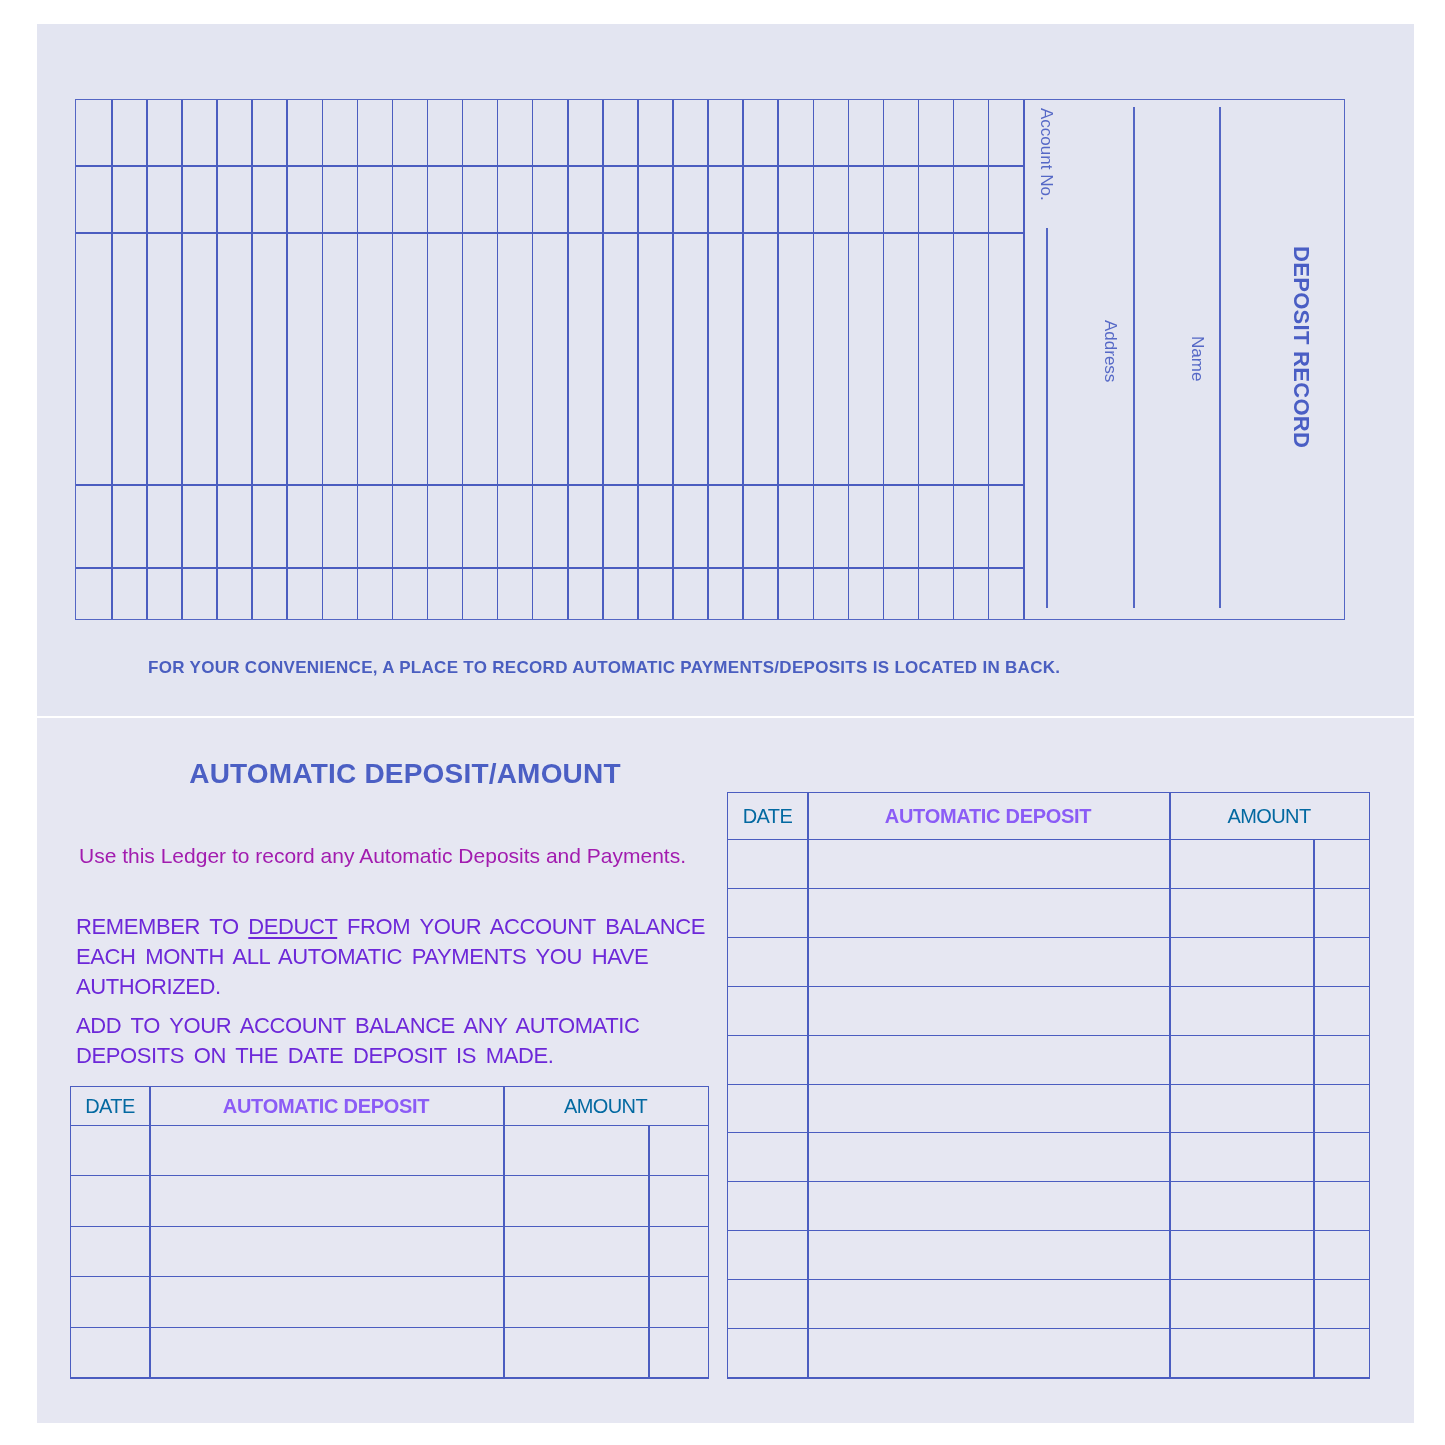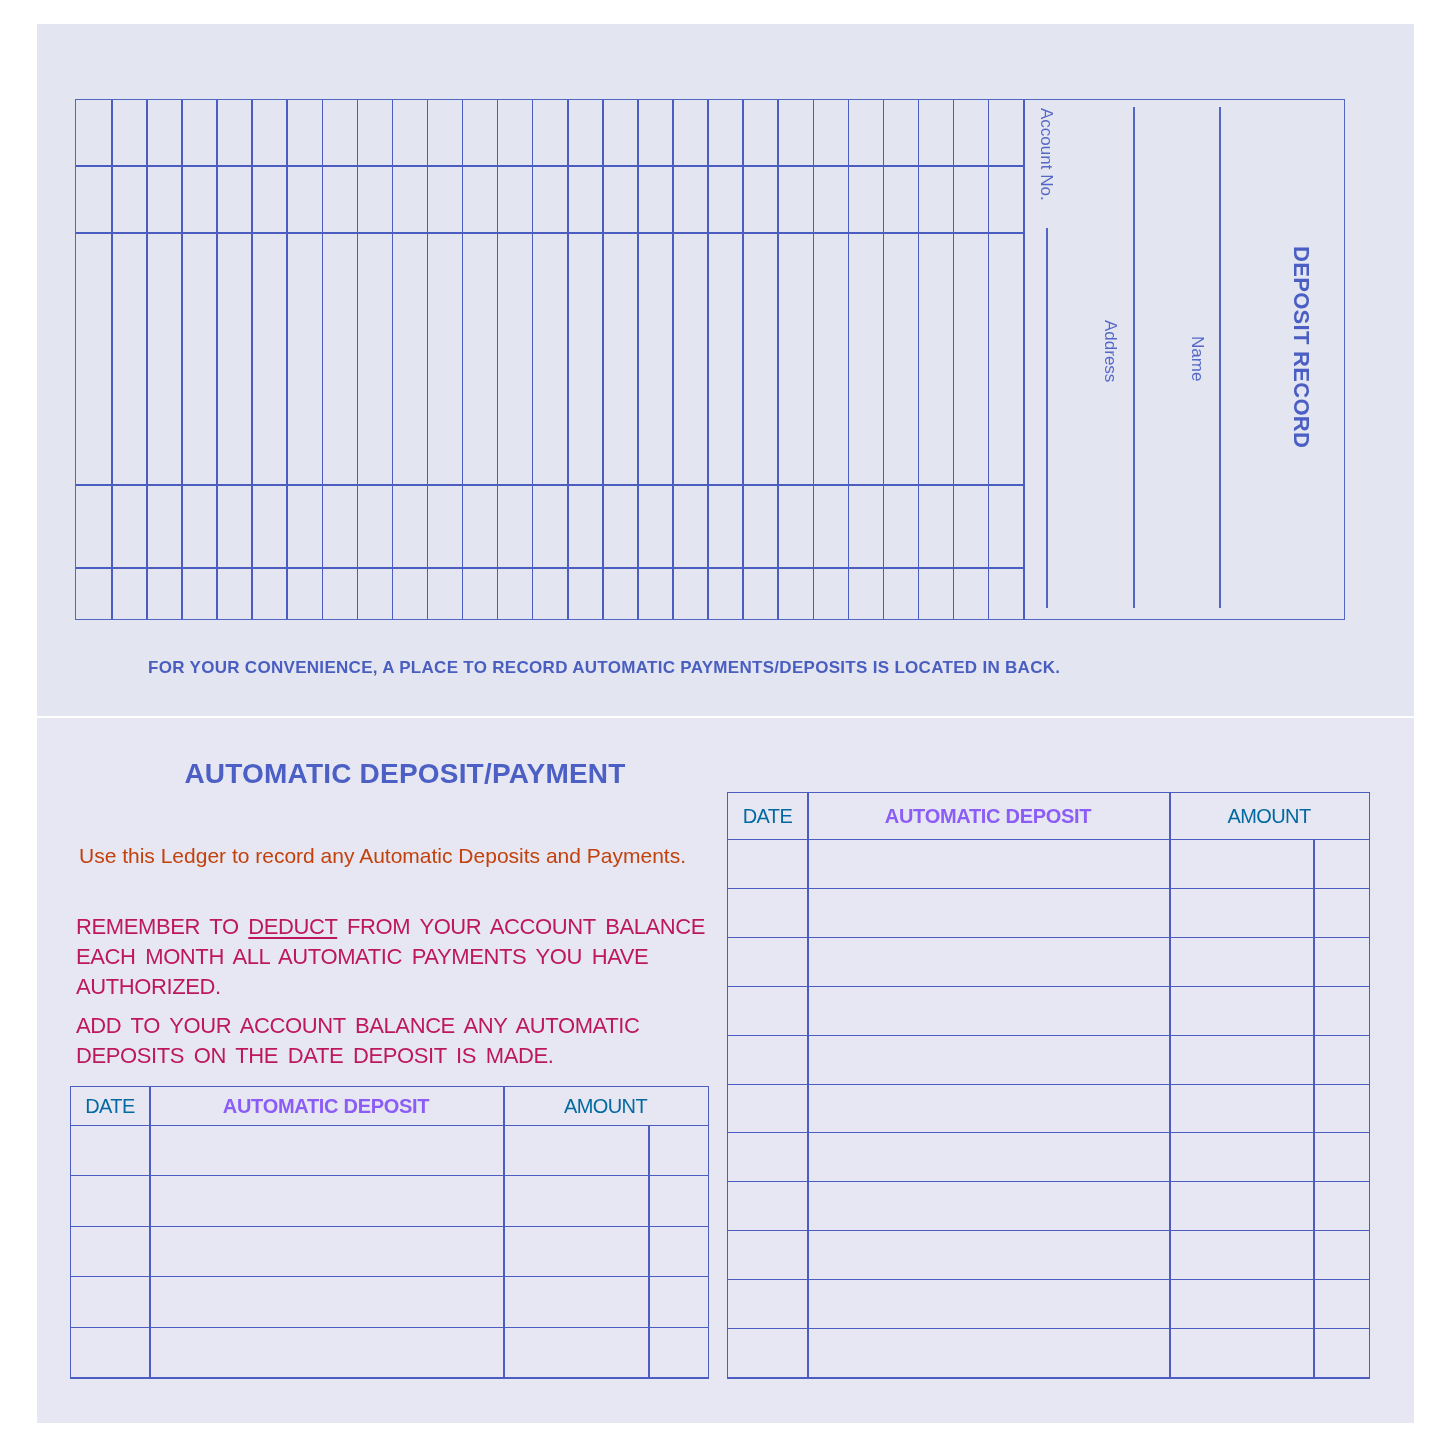--- a/index.html
+++ b/index.html
@@ -39,24 +39,24 @@
     position: absolute; left: 148px; top: 658px; font-size: 17px; font-weight: bold; color: #4a5ec0;
     letter-spacing: 0.3px; white-space: nowrap;
   }
 
   
   .reminder-title {
     position: absolute; left: 100px; top: 756px; width: 610px; text-align: center;
     font-size: 28px; font-weight: bold; color: #4b5fc4; line-height: 36px; letter-spacing: 0.2px;
   }
   .intro {
-    position: absolute; left: 79px; top: 842px; width: 620px; font-size: 21px; line-height: 27px; color: #c2410c;
+    position: absolute; left: 79px; top: 842px; width: 620px; font-size: 21px; line-height: 27px; color: #a21caf;
   }
   .caps {
-    position: absolute; left: 76px; width: 640px; font-size: 22px; line-height: 30px; color: #be185d;
+    position: absolute; left: 76px; width: 640px; font-size: 22px; line-height: 30px; color: #6d28d9;
     letter-spacing: -0.4px; word-spacing: 4px;
   }
   .caps u { text-decoration: underline; text-underline-offset: 3px; }
 
   
   .ledger { position: absolute; border: 1.5px solid #4b5dc0; box-sizing: border-box; }
   .ledger .row { position: absolute; left: 0; right: 0; border-bottom: 1.5px solid #4b5dc0; box-sizing: border-box; }
   .ledger .row:last-child { border-bottom: none; }
   .ledger .col { position: absolute; top: 0; bottom: 0; width: 1.5px; background: #4b5dc0; }
   .ledger .subcol { position: absolute; bottom: 0; width: 1.5px; background: #4b5dc0; }
@@ -114,21 +114,21 @@
     <div class="panel-line" style="left:109px; top:7px; height:501px;"></div>
     <span class="vlabel" style="left:163px; top:236px;">Name</span>
     <div class="panel-line" style="left:195px; top:7px; height:501px;"></div>
     <span class="deposit-title" style="left:264px; top:146px;">DEPOSIT RECORD</span>
   </div>
 </div>
 
 <div class="convenience">FOR YOUR CONVENIENCE, A PLACE TO RECORD AUTOMATIC PAYMENTS/DEPOSITS IS LOCATED IN BACK.</div>
 
 <div class="reminder-title">
-  <div>AUTOMATIC DEPOSIT/PAYMENT</div>
+  <div>AUTOMATIC DEPOSIT/AMOUNT</div>
 </div>
 <div class="intro">Use this Ledger to record any Automatic Deposits and Payments.</div>
 <div class="caps" style="top:912px;"><span>REMEMBER TO </span><u>DEDUCT</u><span> FROM YOUR ACCOUNT BALANCE EACH MONTH ALL AUTOMATIC PAYMENTS YOU HAVE AUTHORIZED.</span></div>
 <div class="caps" style="top:1011px;">ADD TO YOUR ACCOUNT BALANCE ANY AUTOMATIC DEPOSITS ON THE DATE DEPOSIT IS MADE.</div>
 
 <div class="ledger" id="ledger-left" style="left:70px; top:1086px; width:639px; height:293px;">
     <div class="row" style="top: 0px; height: 39px;"></div>
     <div class="hcell" style="left: 0px; width: 78px; height: 39px;">DATE</div>
     <div class="hcell bold" style="left: 78px; width: 354px; height: 39px;">AUTOMATIC DEPOSIT</div>
     <div class="hcell" style="left: 432px; width: 205px; height: 39px;">AMOUNT</div>

